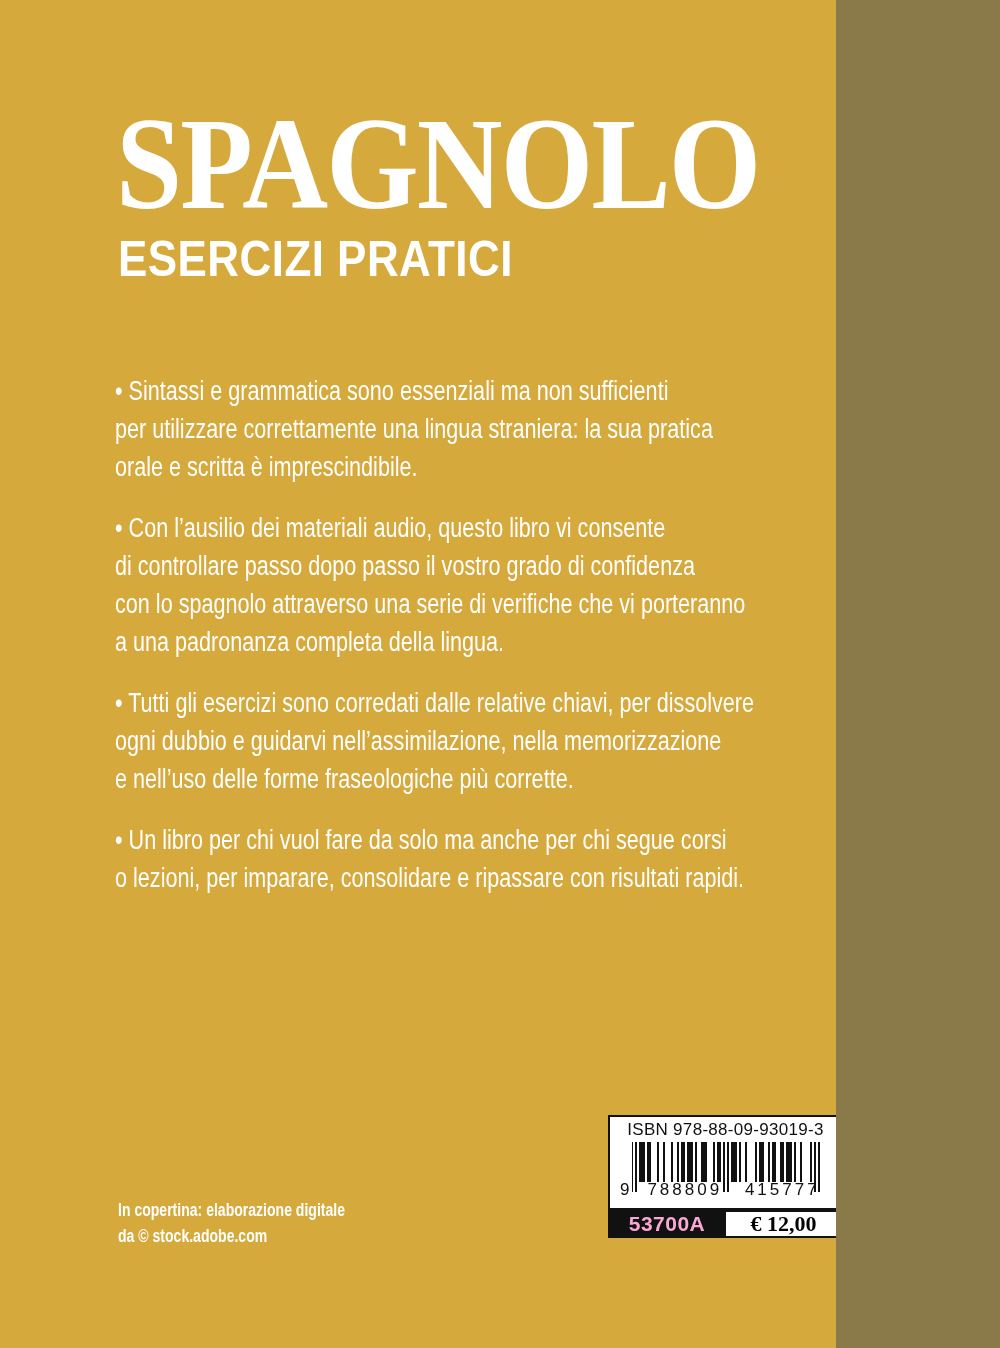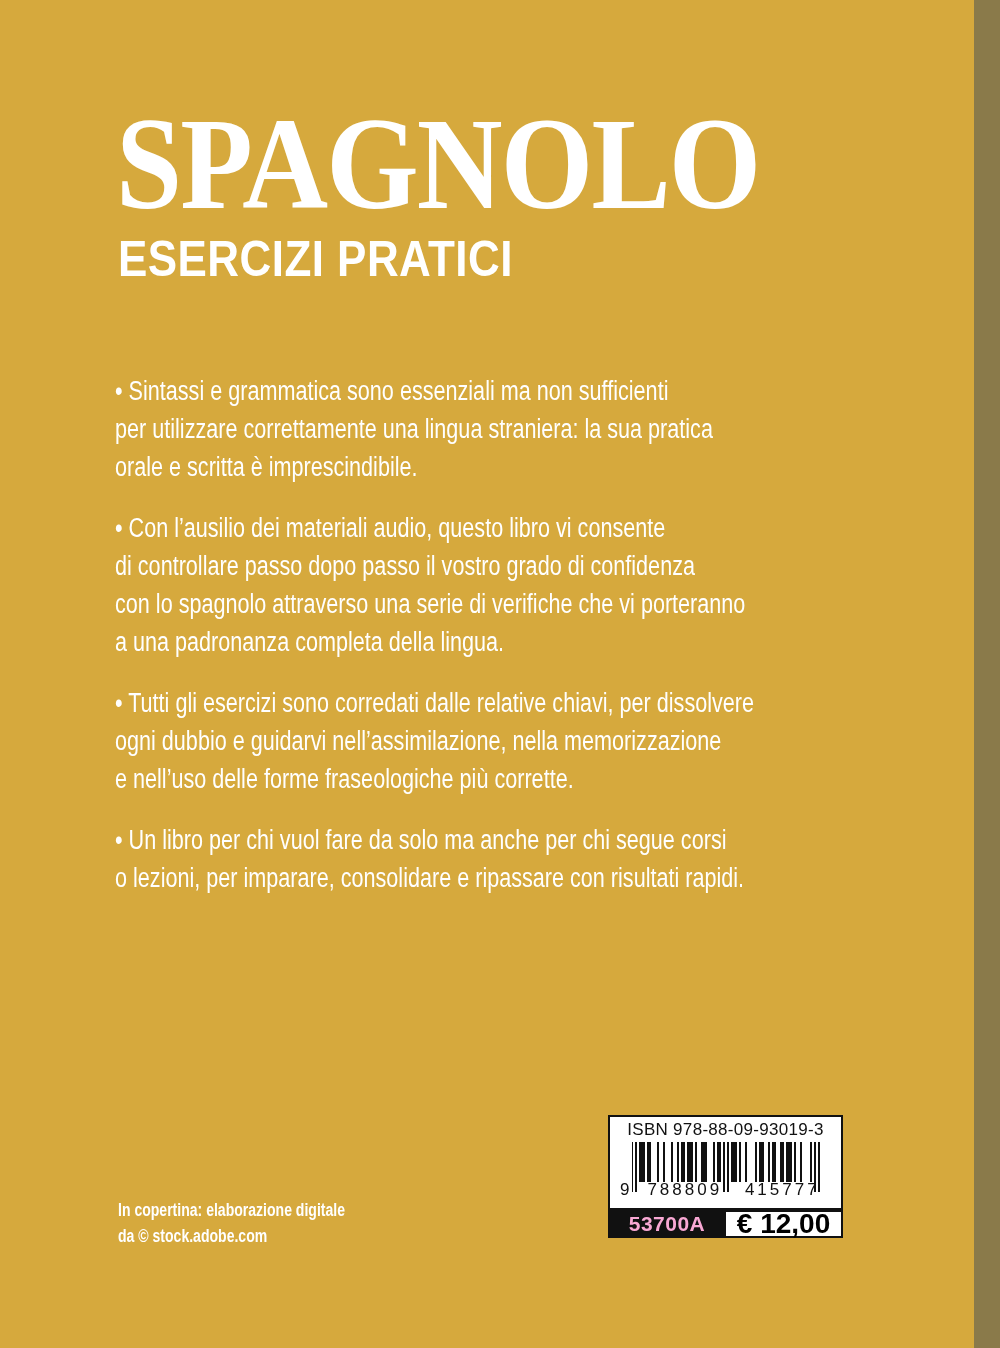--- a/index.html
+++ b/index.html
@@ -1,18 +1,18 @@
 <!DOCTYPE html>
 <html><head>
 <meta charset="utf-8">
 <style>
   html,body{margin:0;padding:0;background:#8a7a4a;}
   .cover{
     position:relative;
-    width:974px;height:1348px;
+    width:836px;height:1348px;
     background:#D6A93D;
     overflow:hidden;
     font-family:"Liberation Sans",sans-serif;
     color:#fff;
   }
   .title{
     position:absolute;left:116px;top:98px;margin:0;
     font-family:"Liberation Serif",serif;
     font-weight:700;font-size:132px;line-height:1;
     letter-spacing:-2px;
@@ -75,21 +75,22 @@
     box-sizing:border-box;width:118px;
     background:#111;color:#f9a8d4;
     display:flex;align-items:center;justify-content:center;
     font-size:21px;letter-spacing:.5px;
   }
   .isbn-bottom .price{
     box-sizing:border-box;flex:1;
     background:#fff;color:#000;
     border:2px solid #111;border-left:none;
     display:flex;align-items:center;justify-content:center;
-    font-size:28px;
+    font-size:22px;
+    font-family:Liberation Serif, serif;
   }
 </style>
 </head>
 <body>
 
 <div class="cover" style="background: rgb(214, 169, 61); color: rgb(255, 255, 255);">
 
   <h1 class="title">SPAGNOLO</h1>
   <h2 class="subtitle">ESERCIZI PRATICI</h2>
 

